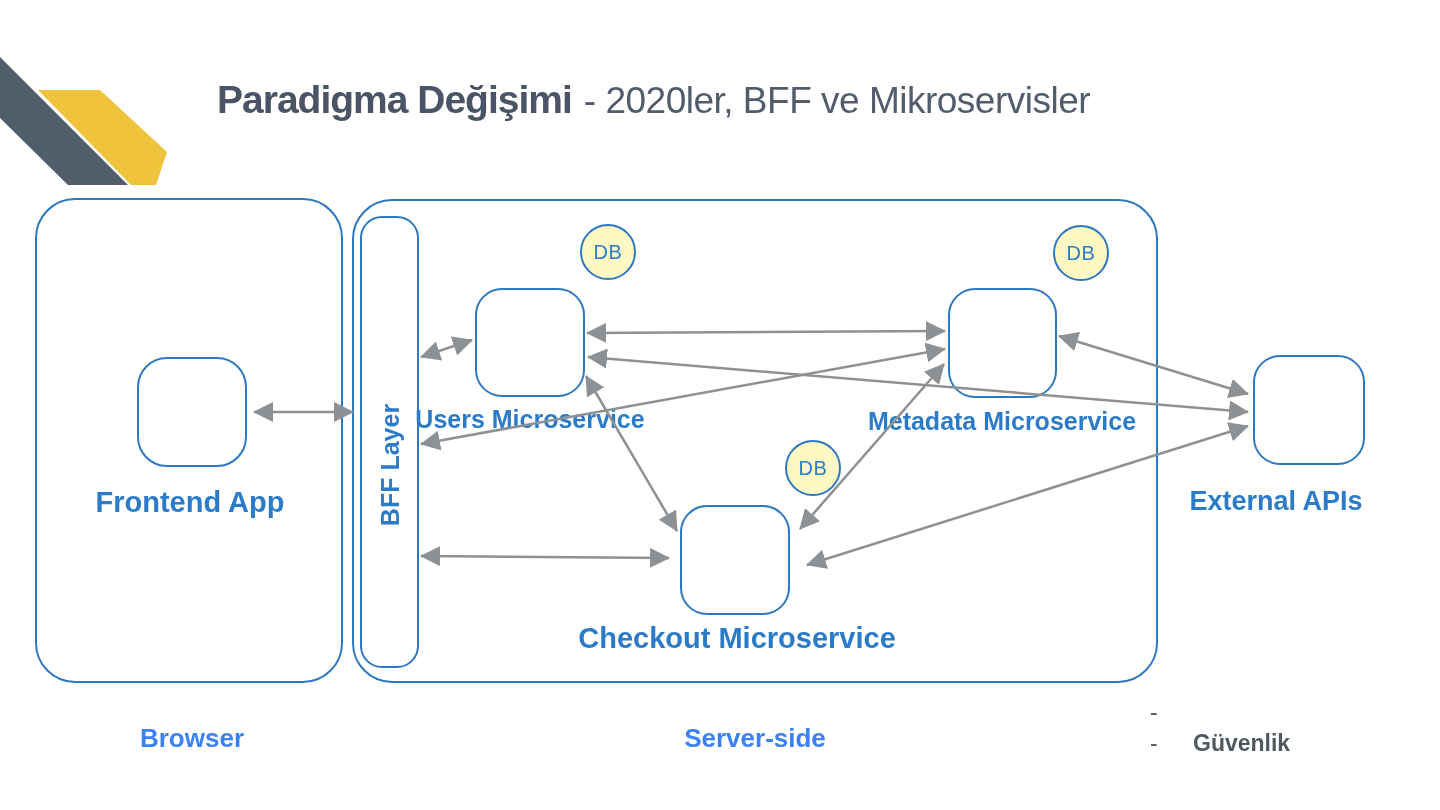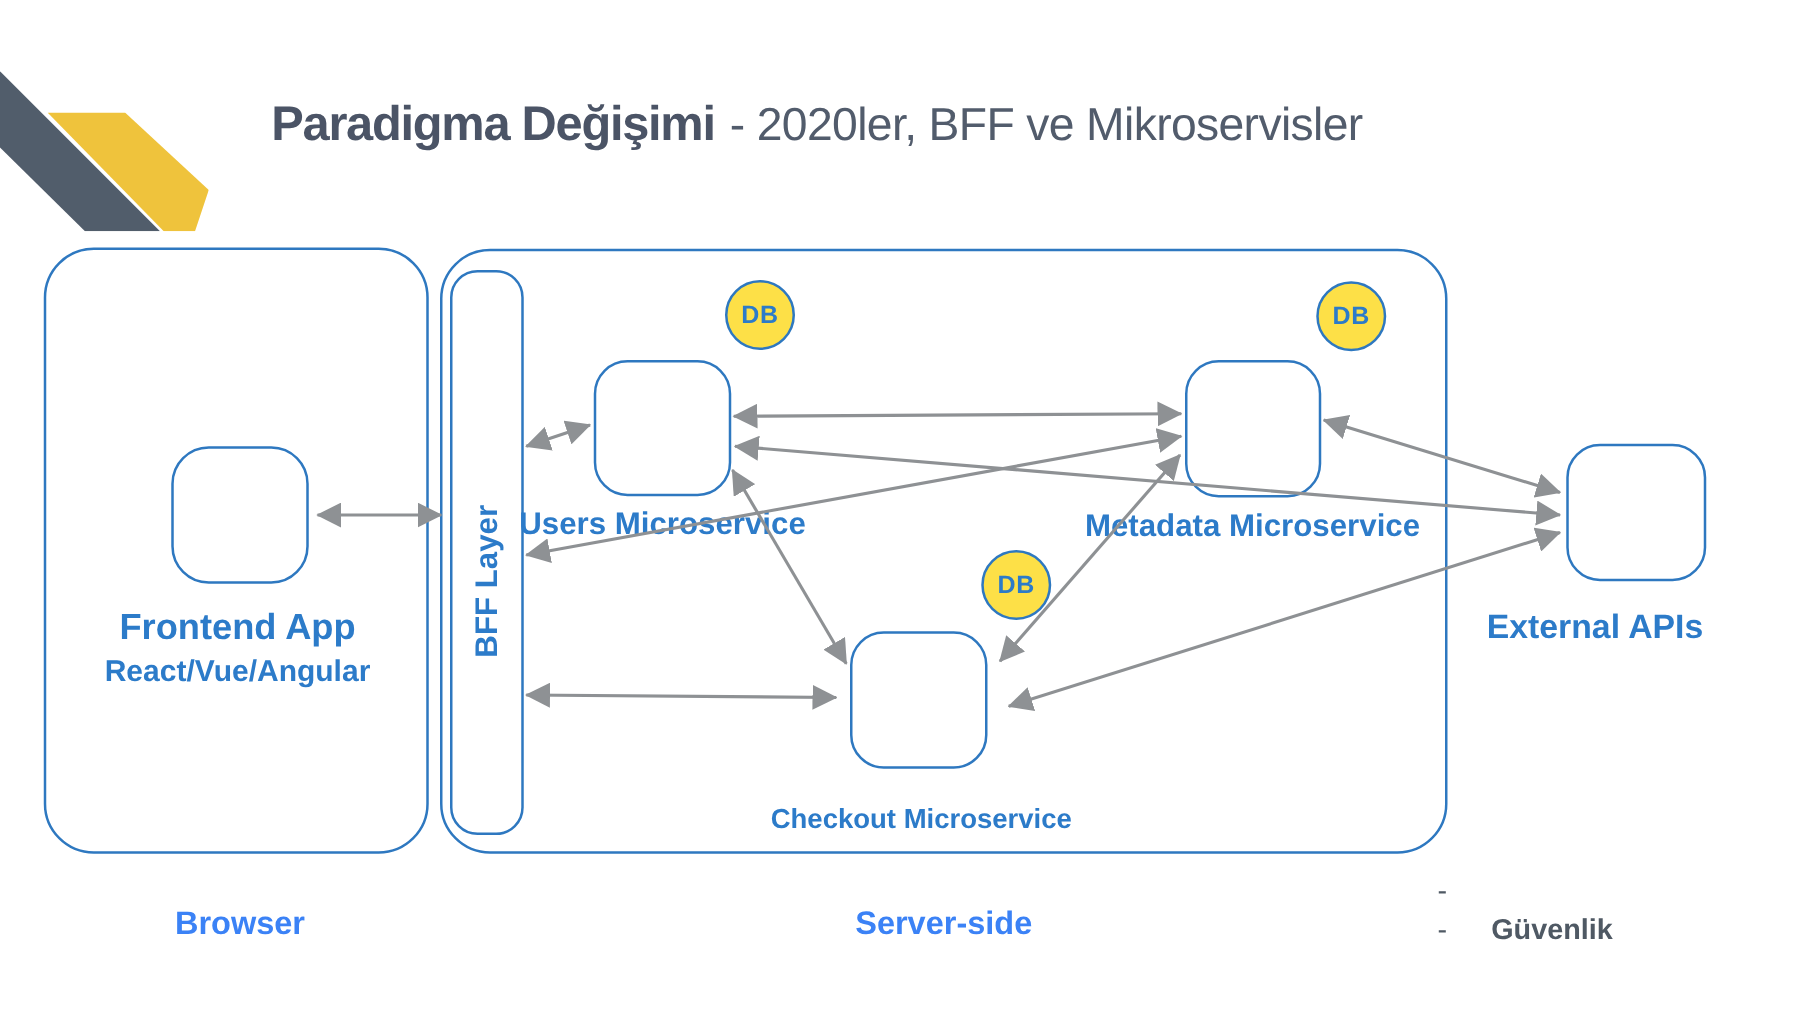--- a/index.html
+++ b/index.html
@@ -26,30 +26,30 @@
   .server-box{left:352px;top:199px;width:806px;height:484px;border-radius:40px;}
   .bff-rect{left:360px;top:216px;width:59px;height:452px;border-radius:22px;}
   .frontend-inner{left:137px;top:357px;width:110px;height:110px;border-radius:30px;}
   .users-box{left:475px;top:288px;width:110px;height:109px;border-radius:27px;}
   .metadata-box{left:948px;top:288px;width:109px;height:110px;border-radius:27px;}
   .checkout-box{left:680px;top:505px;width:110px;height:110px;border-radius:27px;}
   .external-box{left:1253px;top:355px;width:112px;height:110px;border-radius:27px;}
 
   .db-circle{position:absolute;width:56px;height:56px;border:2.5px solid #2e78c0;border-radius:50%;
     display:flex;align-items:center;justify-content:center;box-sizing:border-box;
-    color:#2c7bc9;font-size:20px;font-weight:700;letter-spacing:0.5px;background:#fde047;}
+    color:#2c7bc9;font-size:20px;font-weight:400;letter-spacing:0.5px;background:#fef9c3;}
   .db-users{left:580px;top:224px;}
   .db-metadata{left:1053px;top:225px;}
   .db-checkout{left:785px;top:440px;}
 
   
   .lbl{position:absolute;white-space:nowrap;transform:translateX(-50%);color:#2c7bc9;font-weight:700;}
   .lbl-users{left:530px;top:405px;font-size:25px;}
   .lbl-metadata{left:1002px;top:407px;font-size:25px;}
-  .lbl-checkout{left:737px;top:642px;font-size:22px;}
+  .lbl-checkout{left:737px;top:622px;font-size:29px;}
   .lbl-external{left:1276px;top:486px;font-size:27px;}
   .lbl-frontend{left:190px;top:486px;font-size:29px;}
   .lbl-react{left:190px;top:524px;font-size:24px;}
   .lbl-zone{color:#3b82f6;font-size:26px;}
   .lbl-browser{left:192px;top:723px;}
   .lbl-server{left:755px;top:723px;}
 
   .bff-label{position:absolute;left:390px;top:465px;transform:translate(-50%,-50%) rotate(-90deg);
     white-space:nowrap;color:#2c7bc9;font-size:25px;font-weight:700;}
 
@@ -77,21 +77,20 @@
   </div>
 
   <div class="box browser-box"></div>
   <div class="box server-box"></div>
 
   <div class="box bff-rect"></div>
   <div class="bff-label">BFF Layer</div>
 
   <div class="box frontend-inner"></div>
   <div class="lbl lbl-frontend">Frontend App</div>
-  <div class="lbl lbl-react">React/Vue/Angular</div>
 
   <div class="box users-box"></div>
   <div class="lbl lbl-users">Users Microservice</div>
   <div class="db-circle db-users">DB</div>
 
   <div class="box metadata-box"></div>
   <div class="lbl lbl-metadata">Metadata Microservice</div>
   <div class="db-circle db-metadata">DB</div>
 
   <div class="box checkout-box"></div>

